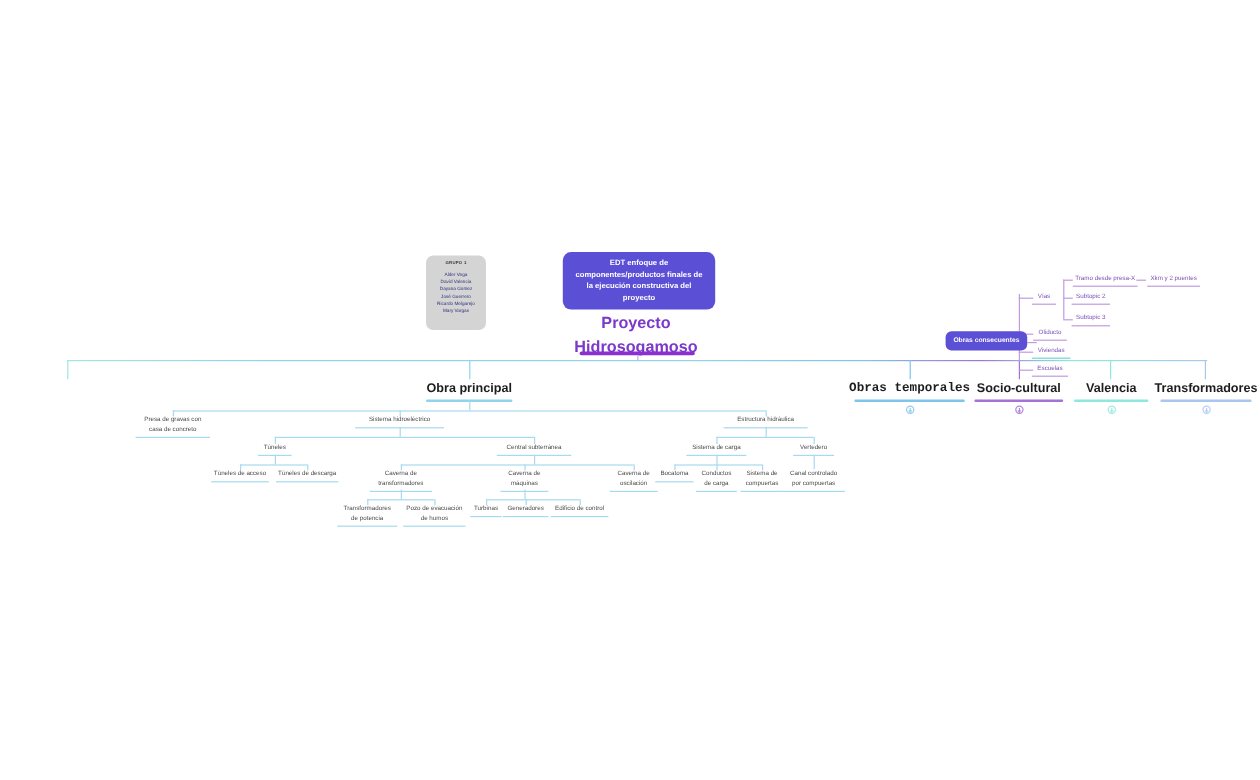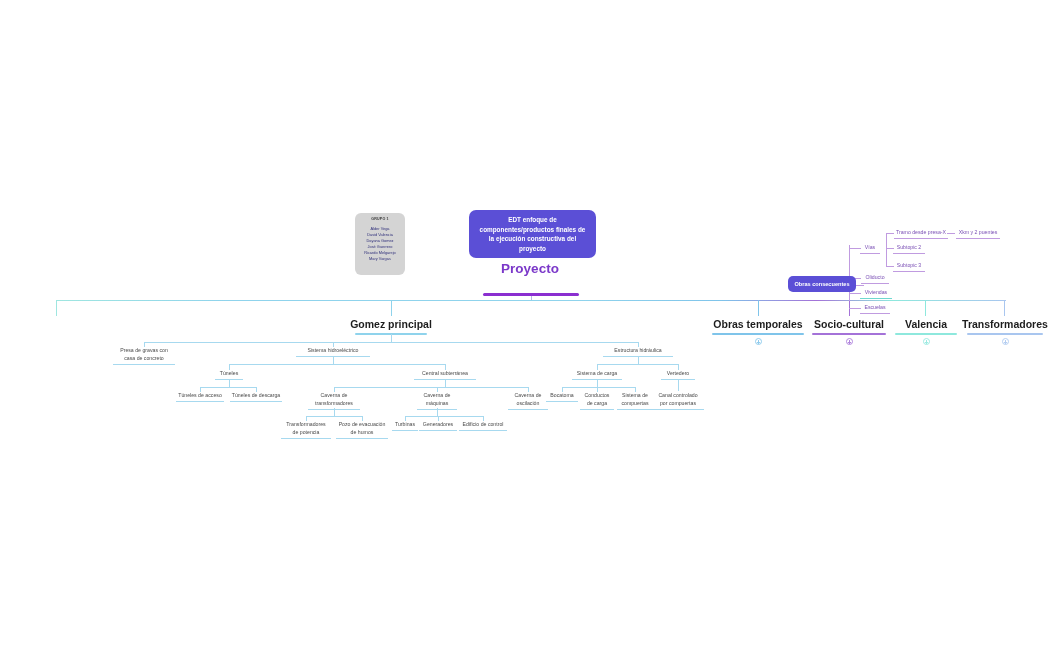--- a/index.html
+++ b/index.html
@@ -94,41 +94,42 @@
       <div class="gmember">José Guerrero</div>
       <div class="gmember">Ricardo Melgarejo</div>
       <div class="gmember">Mary Vargas</div>
     </div>
   </div>
 
   <div class="chip" id="edt-chip">EDT enfoque de componentes/productos finales de la ejecución constructiva del proyecto</div>
 
   <div class="center-title">
     <div>Proyecto</div>
+    <div>Hidrosogamoso</div>
   </div>
   <div class="center-underline"></div>
 
   <div class="v" style="left:531px;top:296px;height:5px;background:#b7b7e8;"></div>
 
   <div class="trunk" style="left:56px;top:300px;width:950px;background:linear-gradient(to right,#9fe6e0 0%,#8fd3ec 18%,#8fd3ec 55%,#7fc4ea 70%,#a472d8 80%,#8ee8dd 88%,#a9c6ef 100%);"></div>
 
   <div class="v" style="left:56px;top:300px;height:16px;background:#9fe6e0;"></div>
   <div class="v" style="left:391px;top:300px;height:16px;background:#8fd3ec;"></div>
   <div class="v" style="left:758px;top:300px;height:16px;background:#7fc4ea;"></div>
   <div class="v" style="left:849px;top:300px;height:16px;background:#a472d8;"></div>
   <div class="v" style="left:925px;top:300px;height:16px;background:#8ee8dd;"></div>
   <div class="v" style="left:1004px;top:300px;height:16px;background:#a9c6ef;"></div>
 
 
   <div class="branch" style="left:334px;top:318px;width:114px;color:#8fd3ec;">
-    <span class="btxt">Gomez principal</span>
+    <span class="btxt">Obra principal</span>
     <div class="bline" style="width:72px;background:#8fd3ec;"></div>
   </div>
 
-  <div class="branch" style="left:703px;top:318px;width:110px;color:#7fc4ea;">
+  <div class="branch" style="left:703px;top:318px;width:110px;color:#7fc4ea;font-family:Liberation Mono, monospace;">
     <span class="btxt">Obras temporales</span>
     <div class="bline" style="width:92px;background:#7fc4ea;"></div>
     <div class="toggle"></div>
   </div>
 
   <div class="branch" style="left:801px;top:318px;width:96px;color:#a472d8;">
     <span class="btxt">Socio-cultural</span>
     <div class="bline" style="width:74px;background:#a472d8;"></div>
     <div class="toggle"></div>
   </div>

